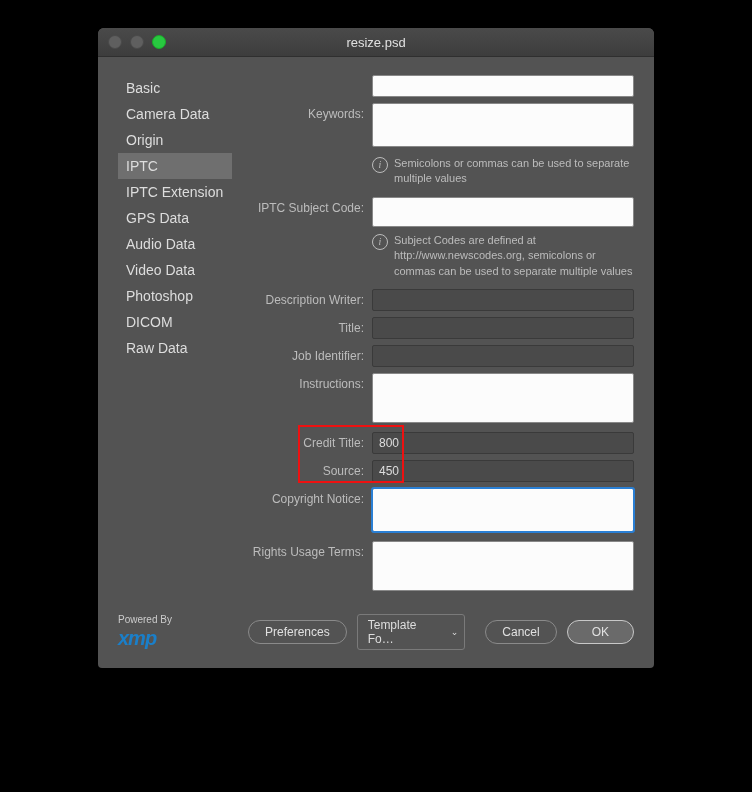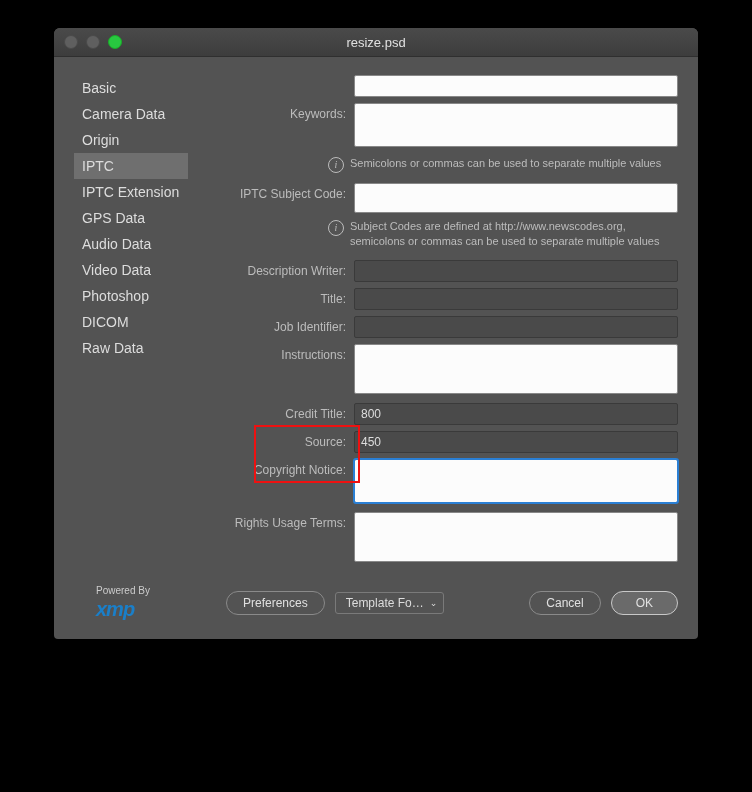--- a/index.html
+++ b/index.html
@@ -1,48 +1,48 @@
 <!DOCTYPE html>
 <html><head>
 <meta charset="utf-8">
 <style>
   html,body{margin:0;padding:0;background:#000;font-family:-apple-system,"Helvetica Neue",Arial,sans-serif;font-size:12px;color:#d0d0d0;}
-  .window{width:644px;margin:28px auto;background:#535353;border-radius:6px 6px 4px 4px;box-shadow:0 20px 60px rgba(0,0,0,0.7);overflow:hidden;}
+  .window{width:556px;margin:28px auto;background:#535353;border-radius:6px 6px 4px 4px;box-shadow:0 20px 60px rgba(0,0,0,0.7);overflow:hidden;}
   .titlebar{height:28px;background:linear-gradient(#4a4a4a,#3d3d3d);display:flex;align-items:center;position:relative;border-bottom:1px solid #2f2f2f;}
   .traffic{display:flex;gap:8px;position:absolute;left:10px;}
   .tbtn{width:12px;height:12px;border-radius:50%;}
   .tbtn.close{background:#5f5f5f;border:1px solid #4a4a4a;}
   .tbtn.min{background:#5f5f5f;border:1px solid #4a4a4a;}
   .tbtn.max{background:#28c840;border:1px solid #1aab29;}
   .title{flex:1;text-align:center;color:#e0e0e0;font-size:13px;}
   .body{display:flex;padding:18px 20px 14px 20px;gap:14px;}
   .sidebar{width:114px;flex:none;}
   .side-item{padding:5px 8px;color:#ddd;font-size:14px;cursor:default;}
   .side-item.selected{background:#6f6f6f;}
   .main{flex:1;min-width:0;}
-  .row{display:flex;align-items:flex-start;margin-bottom:6px;margin-left:26px;}
+  .row{display:flex;align-items:flex-start;margin-bottom:6px;}
   .lab{width:118px;flex:none;text-align:right;padding-right:8px;color:#bcbcbc;font-size:12px;padding-top:4px;}
   .field{flex:1;}
   input.tf{width:100%;box-sizing:border-box;height:22px;background:#4a4a4a;border:1px solid #3a3a3a;color:#ddd;padding:2px 6px;font-size:12px;border-radius:2px;}
   input.tf.light{background:#fcfcfc;color:#222;border:1px solid #888;}
   textarea.ta{width:100%;box-sizing:border-box;background:#fcfcfc;border:1px solid #888;resize:none;font-size:12px;padding:4px 6px;color:#222;border-radius:2px;font-family:inherit;}
   textarea.ta.sm{height:44px;}
   textarea.ta.md{height:50px;}
   textarea.ta.focused{outline:2px solid #2a7fd4;outline-offset:-1px;}
   .hint{display:flex;align-items:flex-start;gap:6px;color:#bcbcbc;font-size:11px;margin:6px 0 10px 126px;line-height:1.4;}
   .icircle{width:14px;height:14px;border:1.5px solid #bcbcbc;border-radius:50%;flex:none;display:flex;align-items:center;justify-content:center;font-style:italic;font-family:Georgia,serif;font-size:10px;color:#bcbcbc;margin-top:1px;}
   .section-head{display:flex;align-items:center;margin:10px 0 8px 0;}
   .section-head .line{height:1px;background:#6a6a6a;}
   .section-head .l1{width:118px;flex:none;}
   .section-head .l2{flex:1;}
   .section-head .txt{padding:0 8px;color:#ccc;font-size:12px;font-weight:600;}
   .redbox{position:absolute;border:2px solid #e11;pointer-events:none;}
   .main-wrap{position:relative;}
   .footer{display:flex;align-items:center;padding:0 20px 18px 20px;gap:10px;}
-  .powered{width:120px;flex:none;margin-left:22px;}
+  .powered{width:120px;flex:none;}
   .powered .pb{color:#ccc;font-size:10px;margin-bottom:2px;}
   .xmp{color:#1a7fc9;font-weight:bold;font-size:20px;letter-spacing:-1px;font-style:italic;}
   .btn{background:#535353;border:1px solid #8a8a8a;border-radius:12px;color:#e0e0e0;padding:4px 16px;font-size:12px;cursor:default;}
   .btn.primary{background:#6a6a6a;border:1.5px solid #c8c8c8;font-weight:500;padding:4px 24px;}
   .select{display:inline-flex;align-items:center;background:#535353;border:1px solid #7a7a7a;border-radius:3px;padding:3px 6px 3px 10px;font-size:12px;gap:6px;color:#ddd;}
   .select .chev{font-size:9px;}
   .spacer{flex:1;}
 </style>
 </head>
 <body>

